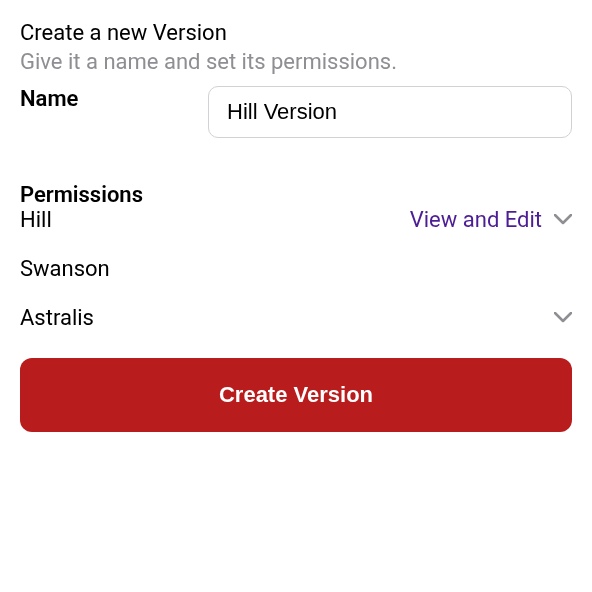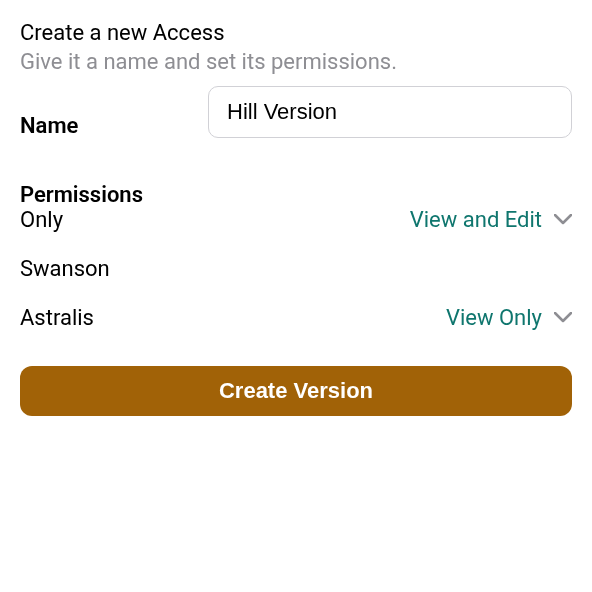--- a/index.html
+++ b/index.html
@@ -21,21 +21,21 @@
       margin-bottom: 4px;
     }
     .subtitle {
       font-size: 22px;
       font-weight: 400;
       color: #8e8e93;
       margin-bottom: 12px;
     }
     .name-row {
       display: flex;
-      align-items: flex-end;
+      align-items: flex-start;
       margin-bottom: 44px;
     }
     .name-label {
       font-size: 22px;
       font-weight: 600;
       color: #000;
       width: 188px;
     }
     .name-input {
       flex: 1;
@@ -64,79 +64,78 @@
       color: #000;
     }
     .perm-select {
       display: flex;
       align-items: center;
       gap: 12px;
     }
     .perm-value {
       font-size: 22px;
       font-weight: 400;
-      color: #0f766e;
+      color: #4c1d95;
     }
     .chevron {
       display: flex;
       align-items: center;
       justify-content: center;
     }
     .chevron svg {
       width: 18px;
       height: 11px;
     }
     .create-button {
       width: 100%;
-      background: #a16207;
+      background: #b91c1c;
       color: #fff;
       font-size: 22px;
       font-weight: 600;
       border: none;
       border-radius: 12px;
-      padding: 12px;
+      padding: 24px;
       cursor: pointer;
-      margin-top: 12px;
+      margin-top: 4px;
     }
   </style>
 </head>
 <body>
 
 
 
-<div class="title">Create a new Access</div>
+<div class="title">Create a new Version</div>
 <div class="subtitle">Give it a name and set its permissions.</div>
 
 <div class="name-row">
   <div class="name-label">Name</div>
   <input class="name-input" type="text" value="Hill Version" style="">
 </div>
 
 <div class="permissions-header">Permissions</div>
 
 <div class="perm-row">
-  <div class="perm-name">Only</div>
+  <div class="perm-name">Hill</div>
   <div class="perm-select">
     <span class="perm-value">View and Edit</span>
     <span class="chevron">
       <svg viewBox="0 0 18 11" fill="none">
           <path d="M1 1L9 9L17 1" stroke="#8e8e93" stroke-width="2.5" stroke-linecap="round" stroke-linejoin="round"></path>
         </svg>
     </span>
   </div>
 </div>
 
 <div class="perm-row">
   <div class="perm-name">Swanson</div>
 </div>
 
 <div class="perm-row">
   <div class="perm-name">Astralis</div>
   <div class="perm-select">
-    <span class="perm-value">View Only</span>
     <span class="chevron">
       <svg viewBox="0 0 18 11" fill="none">
           <path d="M1 1L9 9L17 1" stroke="#8e8e93" stroke-width="2.5" stroke-linecap="round" stroke-linejoin="round"></path>
         </svg>
     </span>
   </div>
 </div>
 
 <button class="create-button">Create Version</button>
 

